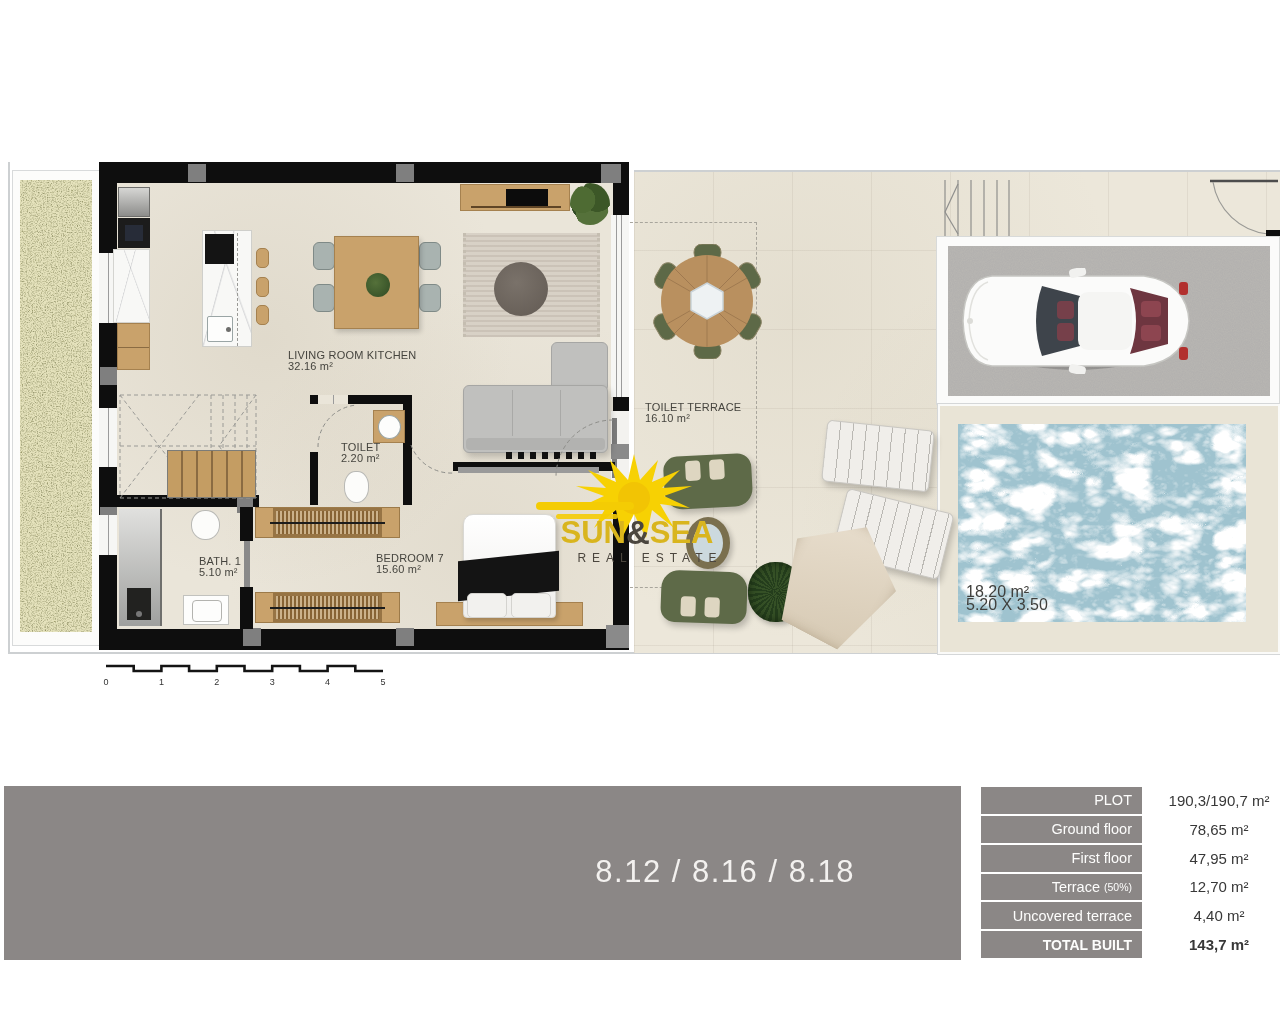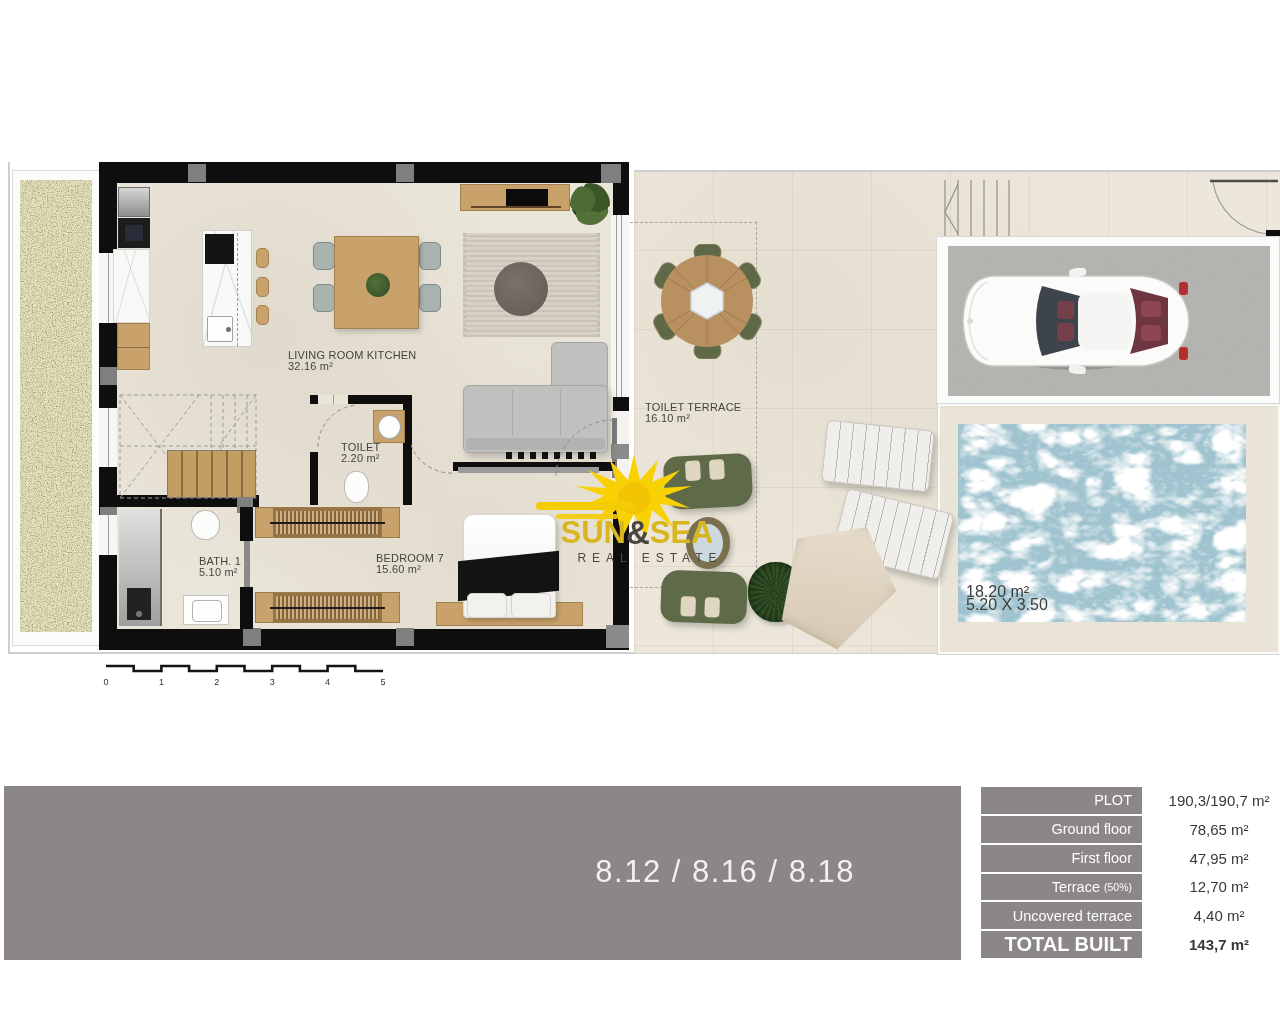--- a/index.html
+++ b/index.html
@@ -416,17 +416,17 @@
       <span>Terrace</span>
       <span class="sfx">(50%)</span>
     </div>
   <div class="at-value">12,70 m²</div>
 
   <div class="at-label">
       <span>Uncovered terrace</span>
     </div>
   <div class="at-value">4,40 m²</div>
 
-  <div class="at-label row-total at-label-total" style="font-weight:bold;font-size:20px;">
+  <div class="at-label row-total at-label-total" style="font-weight:bold;font-size:14px;">
       <span>TOTAL BUILT</span>
     </div>
   <div class="at-value" style="font-weight:bold;">143,7 m²</div>
 </div>
 
 </body></html>

